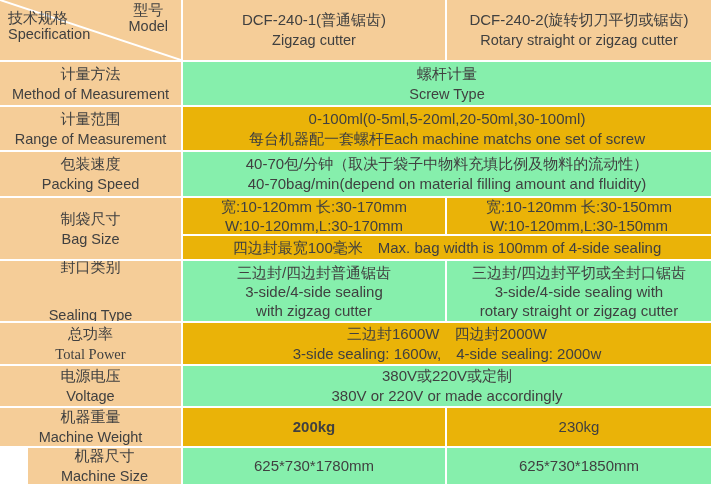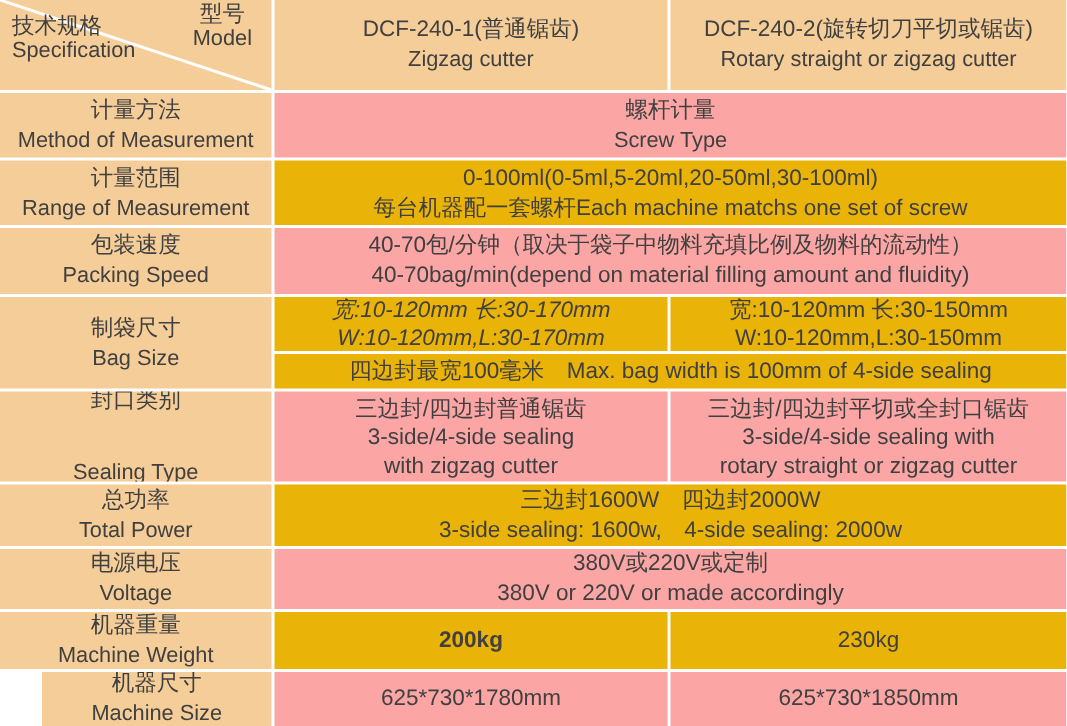--- a/index.html
+++ b/index.html
@@ -11,21 +11,21 @@
     grid-template-rows:60px 43px 43px 44px 36px 23px 60px 41px 40px 38px 36px;
     gap:2px;
     background:#ffffff;
     box-sizing:border-box;
   }
   .cell{
     display:flex;flex-direction:column;justify-content:center;align-items:center;
     text-align:center;overflow:hidden;line-height:20px;font-size:15px;
   }
   .peach{background:#f5cd98;}
-  .blue{background:#fca5a5;}
+  .blue{background:#86efac;}
   .green{background:#eab308;}
   .en{font-size:14.5px;}
   .zh{font-size:15px;}
   .tight{line-height:19px;}
   .corner{position:relative;display:block;}
   .corner svg{position:absolute;left:0;top:0;width:100%;height:100%;}
   .corner-model{position:absolute;top:2px;right:13px;text-align:center;line-height:16px;}
   .corner-spec{position:absolute;bottom:18px;left:8px;text-align:left;line-height:16px;}
   .note-line{font-size:15px;line-height:23px;}
 </style>
@@ -80,21 +80,21 @@
   </div>
   <div class="cell blue" style="grid-column:2/4;grid-row:4;">
     <div>40-70包/分钟（取决于袋子中物料充填比例及物料的流动性）</div>
     <div>40-70bag/min(depend on material filling amount and fluidity)</div>
   </div>
 
   <div class="cell peach" style="grid-column:1;grid-row:5/7;text-align:center;">
     <div class="zh">制袋尺寸</div>
     <div class="en">Bag Size</div>
   </div>
-  <div class="cell green tight" style="grid-column:2;grid-row:5;font-style:italic;">
+  <div class="cell green tight" style="grid-column:2;grid-row:5;">
     <div>宽:10-120mm 长:30-170mm</div>
     <div>W:10-120mm,L:30-170mm</div>
   </div>
   <div class="cell green tight" style="grid-column:3;grid-row:5;">
     <div>宽:10-120mm 长:30-150mm</div>
     <div>W:10-120mm,L:30-150mm</div>
   </div>
   <div class="cell green" style="grid-column:2/4;grid-row:6;">
     <div class="note-line">四边封最宽100毫米　Max. bag width is 100mm of 4-side sealing</div>
   </div>
@@ -107,21 +107,21 @@
     <div>三边封/四边封普通锯齿</div>
     <div>3-side/4-side sealing</div>
     <div>with zigzag cutter</div>
   </div>
   <div class="cell blue tight" style="grid-column:3;grid-row:7;">
     <div>三边封/四边封平切或全封口锯齿</div>
     <div>3-side/4-side sealing with</div>
     <div>rotary straight or zigzag cutter</div>
   </div>
 
-  <div class="cell peach" style="grid-column:1;grid-row:8;">
+  <div class="cell peach" style="grid-column:1;grid-row:8;font-family:Liberation Serif, serif;">
     <div class="zh">总功率</div>
     <div class="en">Total Power</div>
   </div>
   <div class="cell green" style="grid-column:2/4;grid-row:8;">
     <div>三边封1600W　四边封2000W</div>
     <div>3-side sealing: 1600w,　4-side sealing: 2000w</div>
   </div>
 
   <div class="cell peach" style="grid-column:1;grid-row:9;">
     <div class="zh">电源电压</div>

